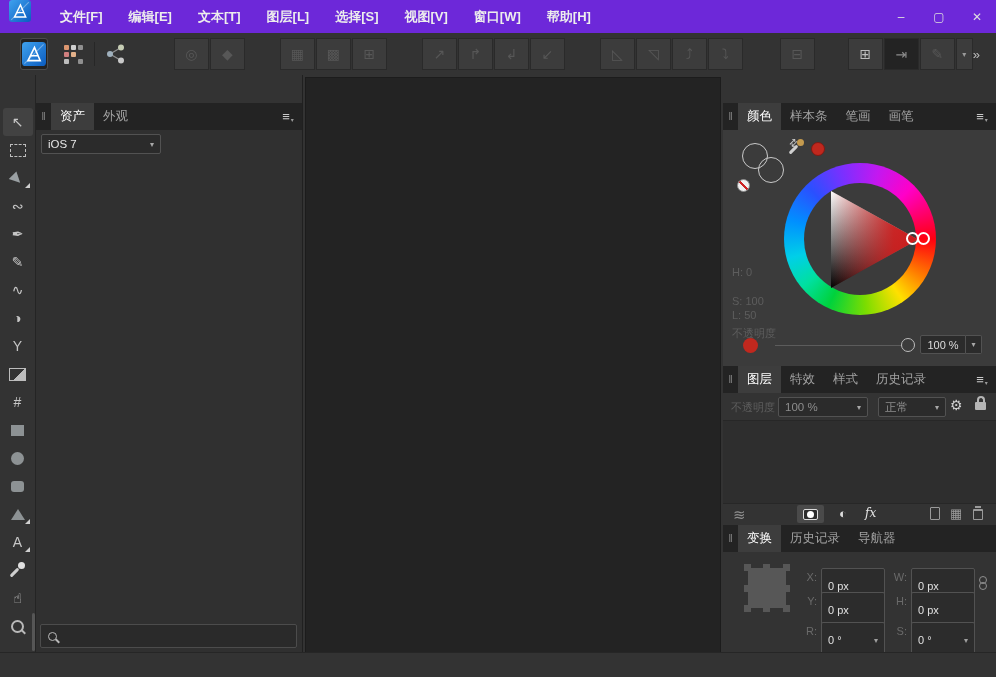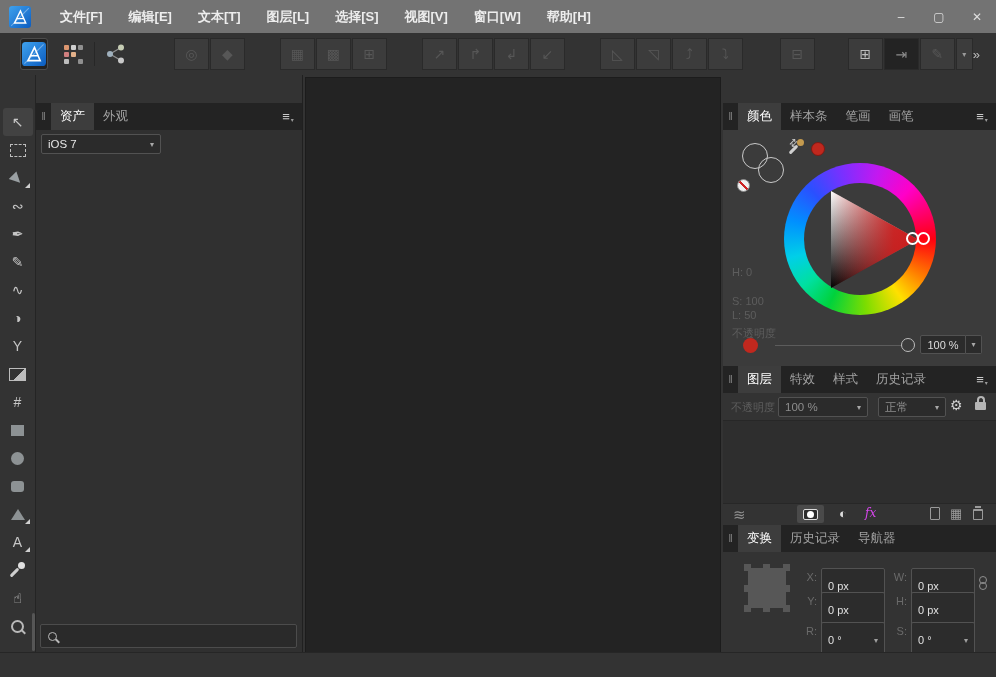--- a/index.html
+++ b/index.html
@@ -1,19 +1,19 @@
 <!DOCTYPE html>
 <html><head>
 <meta charset="utf-8">
 <style>
   html,body{margin:0;padding:0;background:#1a1a1a;}
   #app{position:relative;width:996px;height:677px;background:#333;overflow:hidden;
        font-family:"Liberation Sans","DejaVu Sans",sans-serif;color:#e4e4e4;user-select:none;}
   
-  .titlebar{position:absolute;top:0;left:0;right:0;height:33px;background:#737373;display:flex;align-items:center;}
+  .titlebar{position:absolute;top:0;left:0;right:0;height:33px;background:#6d28d9;display:flex;}
   .app-logo{width:22px;height:22px;margin:0 16px 0 9px;flex:0 0 auto;}
   .menu-item{padding:0 13px;font-size:13px;font-weight:bold;color:#ededed;line-height:33px;cursor:default;}
   .win-controls{margin-left:auto;display:flex;height:33px;}
   .win-btn{width:38px;display:flex;align-items:center;justify-content:center;font-size:12px;color:#dedede;}
   
   .toolbar{position:absolute;top:33px;left:0;right:0;height:42px;background:#333;border-bottom:1px solid #212121;display:flex;align-items:center;}
   .persona-btn{width:34px;height:32px;display:flex;align-items:center;justify-content:center;border-radius:3px;}
   .persona-btn.active{background:#222;box-shadow:0 0 0 1px #4c4c4c inset;}
   .tb-divider{width:1px;height:24px;background:#272727;margin:0 7px;}
   .tb-group{display:flex;}
@@ -97,21 +97,21 @@
   .op-caret{position:absolute;left:243px;top:205px;width:16px;height:19px;background:#2b2b2b;border:1px solid #525252;border-left:none;border-radius:0 2px 2px 0;display:flex;align-items:center;justify-content:center;color:#a8a8a8;font-size:8px;box-sizing:border-box;}
   
   .layers .controls{position:relative;height:27px;background:#333;}
   .layers .list{height:82px;background:#2e2e2e;border-top:1px solid #272727;border-bottom:1px solid #272727;}
   .layers .bar{position:relative;height:21px;background:#333;}
   .lyr-stack{position:absolute;left:10px;top:2px;font-size:15px;color:#8f8f8f;}
   .mask-btn{position:absolute;left:74px;top:1px;width:27px;height:18px;background:#4a4a4a;border-radius:2px;display:flex;align-items:center;justify-content:center;}
   .mask-ic{width:15px;height:11px;border-radius:2px;background:#2c2c2c;border:1px solid #dcdcdc;position:relative;box-sizing:border-box;}
   .mask-ic::after{content:"";position:absolute;left:3px;top:1px;width:7px;height:7px;border-radius:50%;background:#fff;}
   .adj-ic{position:absolute;left:116px;top:2px;font-size:13px;color:#dcdcdc;}
-  .fx-ic{position:absolute;left:142px;top:2px;font-size:12px;color:#d946ef;font-style:italic;font-family:"DejaVu Serif","Liberation Serif",serif;}
+  .fx-ic{position:absolute;left:142px;top:2px;font-size:12px;color:#e5e5e5;font-style:italic;font-family:"DejaVu Serif","Liberation Serif",serif;}
   .page-ic{position:absolute;left:207px;top:3px;width:10px;height:13px;border:1px solid #9a9a9a;border-radius:1px;box-sizing:border-box;}
   .checker-ic{position:absolute;left:227px;top:2px;font-size:13px;color:#9a9a9a;}
   .trash-ic{position:absolute;left:250px;top:5px;width:10px;height:11px;border:1px solid #9a9a9a;border-top:2px solid #9a9a9a;border-radius:1px;box-sizing:border-box;}
   .trash-ic::before{content:"";position:absolute;top:-5px;left:1px;width:6px;height:2px;background:#9a9a9a;}
   .gear-ic{position:absolute;left:227px;top:5px;font-size:14px;color:#d0d0d0;line-height:1;}
   .lock-ic{position:absolute;left:252px;top:9px;width:11px;height:8px;background:#b5b5b5;border-radius:1px;}
   .lock-ic::before{content:"";position:absolute;top:-6px;left:1.5px;width:8px;height:7px;border:2px solid #b5b5b5;border-bottom:none;border-radius:4px 4px 0 0;box-sizing:border-box;}
   
   .tf .content{position:relative;height:105px;background:#333;}
   .anchor{position:absolute;left:25px;top:16px;width:38px;height:40px;background:#575757;}

